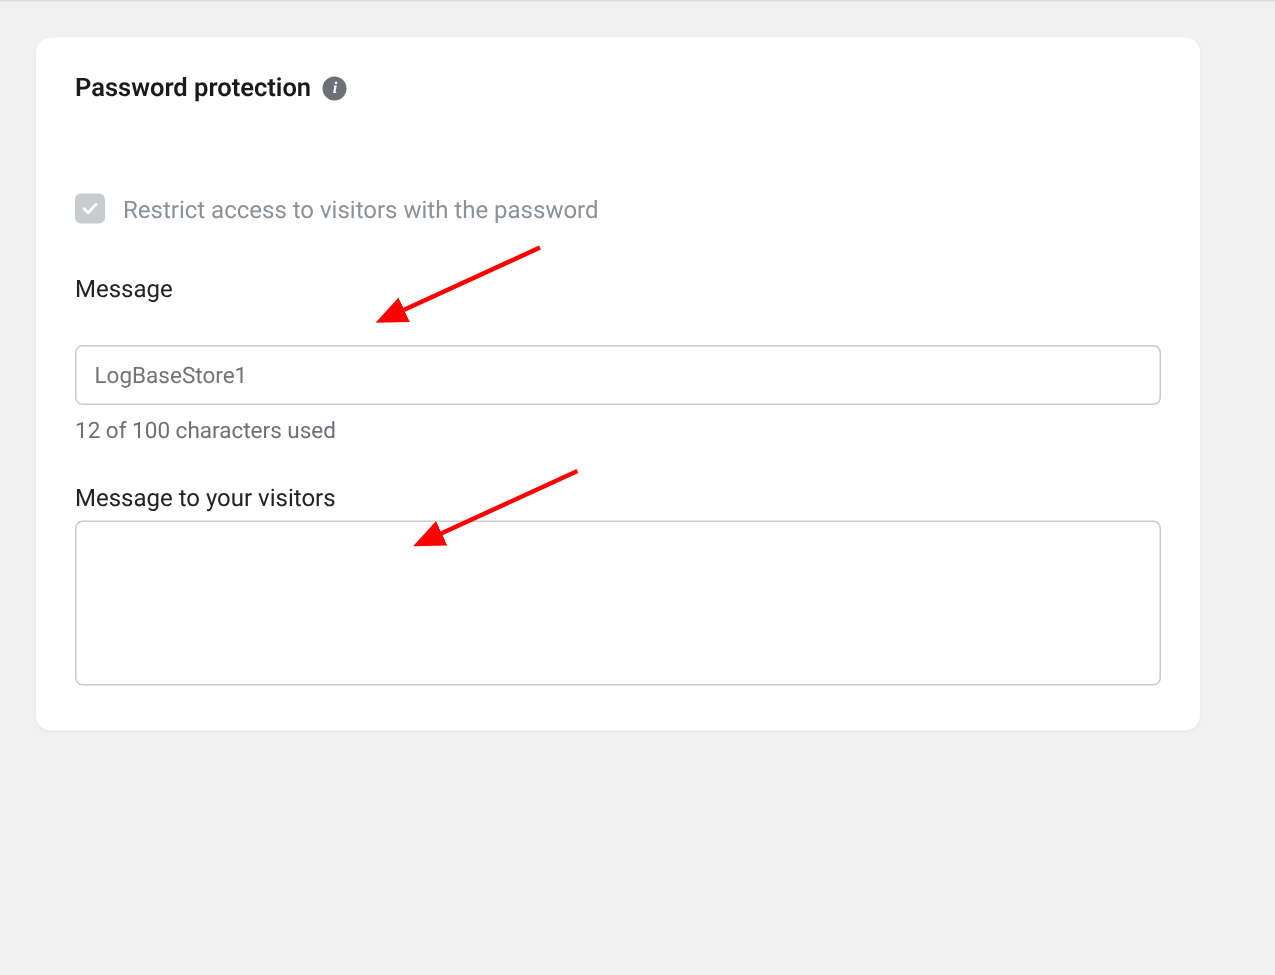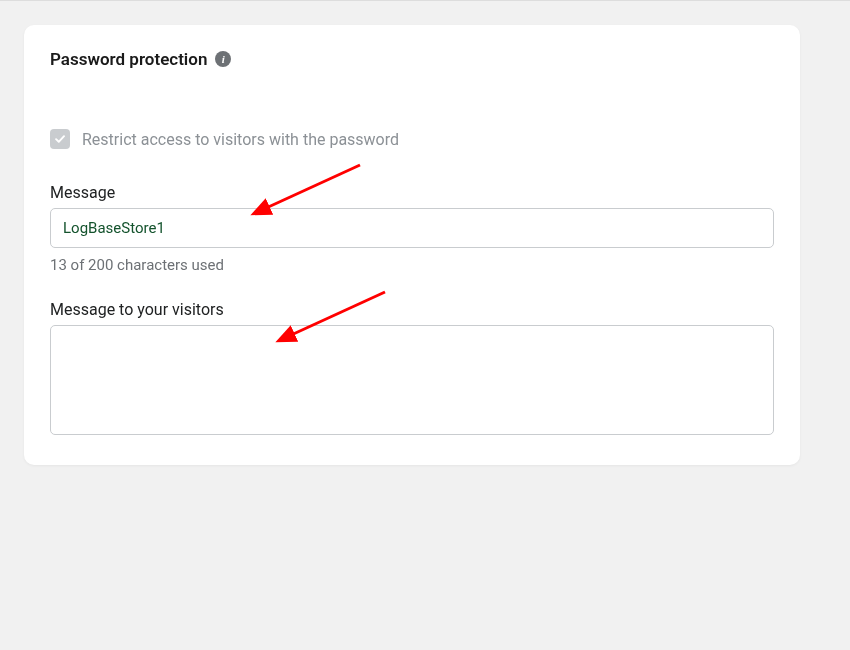--- a/index.html
+++ b/index.html
@@ -81,23 +81,24 @@
       color: #202223;
       margin-bottom: 6px;
       display: block;
     }
     .text-input {
       width: 100%;
       border: 1px solid #c9cccf;
       border-radius: 5px;
       padding: 10px 12px;
       font-size: 15px;
-      color: #14532d;
+      color: #737373;
       outline: none;
       font-family: inherit;
+      margin-top: 22px;
     }
     .textarea-input {
       width: 100%;
       border: 1px solid #c9cccf;
       border-radius: 5px;
       padding: 8px 12px;
       font-size: 15px;
       color: #202223;
       outline: none;
       resize: none;
@@ -134,21 +135,21 @@
         <svg viewBox="0 0 16 16">
           <path d="M3.5 8.2 L6.6 11.2 L12.6 4.8" stroke="#ffffff" stroke-width="2.2" fill="none" stroke-linecap="round" stroke-linejoin="round"></path>
         </svg>
       </span>
       <span class="checkbox-label">Restrict access to visitors with the password</span>
     </div>
 
     <div class="field-block">
       <label class="field-label">Message</label>
       <input type="text" class="text-input" value="LogBaseStore1" style="">
-      <div class="helper">13 of 200 characters used</div>
+      <div class="helper">12 of 100 characters used</div>
 
       <svg class="arrow" style="left:200px; top:-22px;" width="120" height="60">
         <defs>
           <marker id="ah1" markerWidth="8" markerHeight="8" refX="2" refY="3" orient="auto">
             <path d="M0,0 L0,6 L7,3 z" fill="#ff0000"></path>
           </marker>
         </defs>
         <line x1="110" y1="4" x2="14" y2="48" stroke="#ff0000" stroke-width="3" marker-end="url(#ah1)"></line>
       </svg>
     </div>

